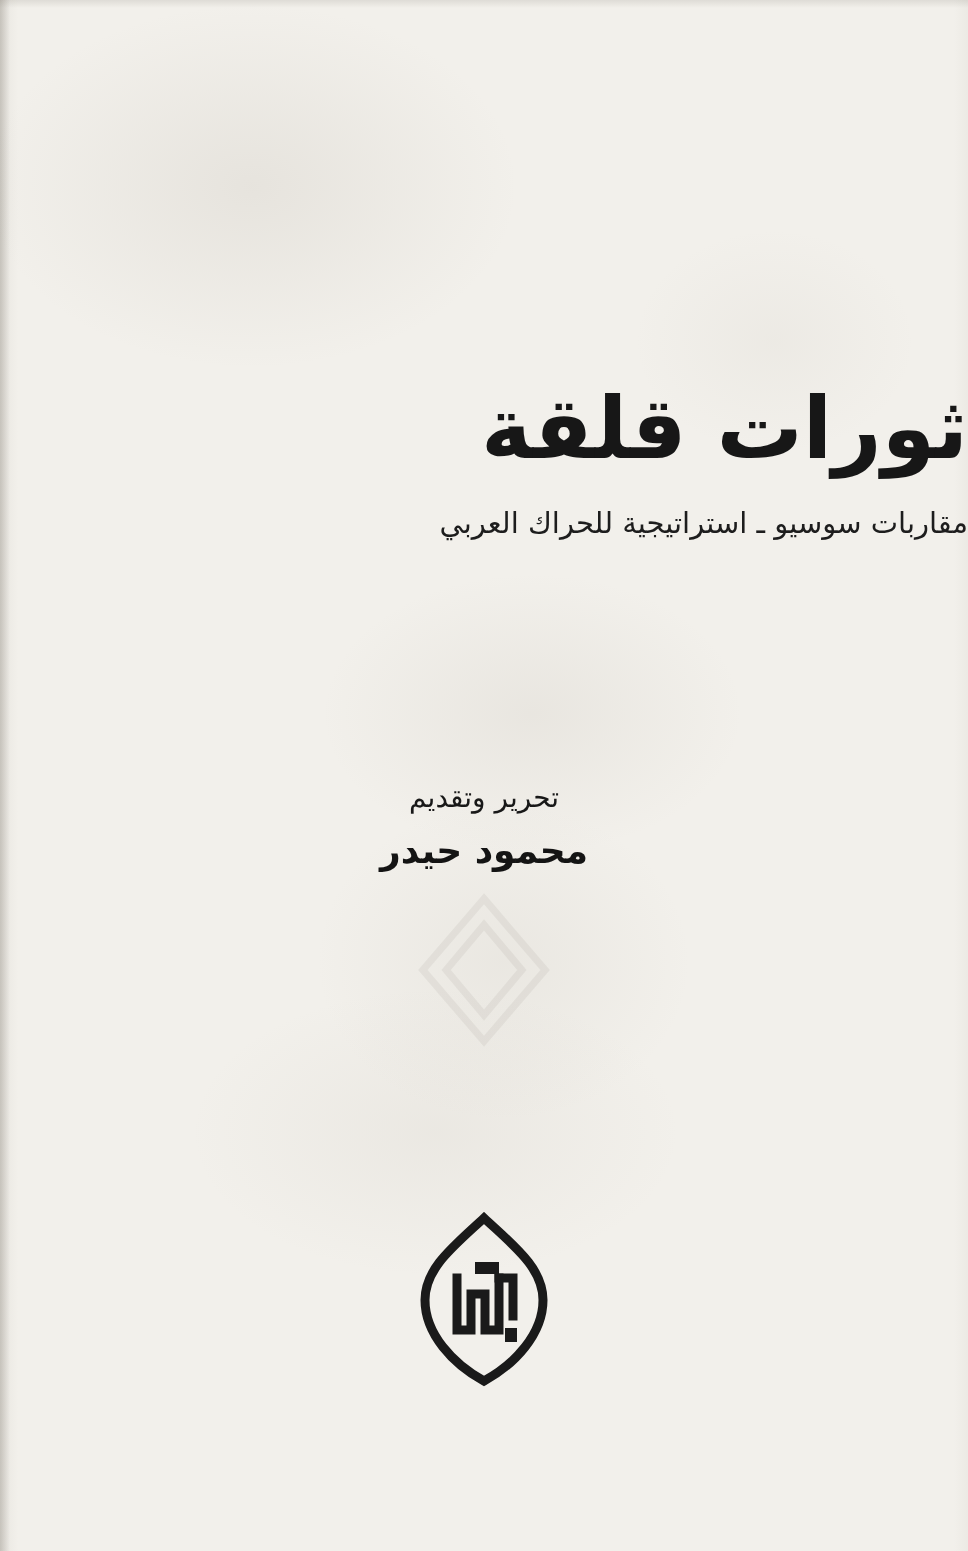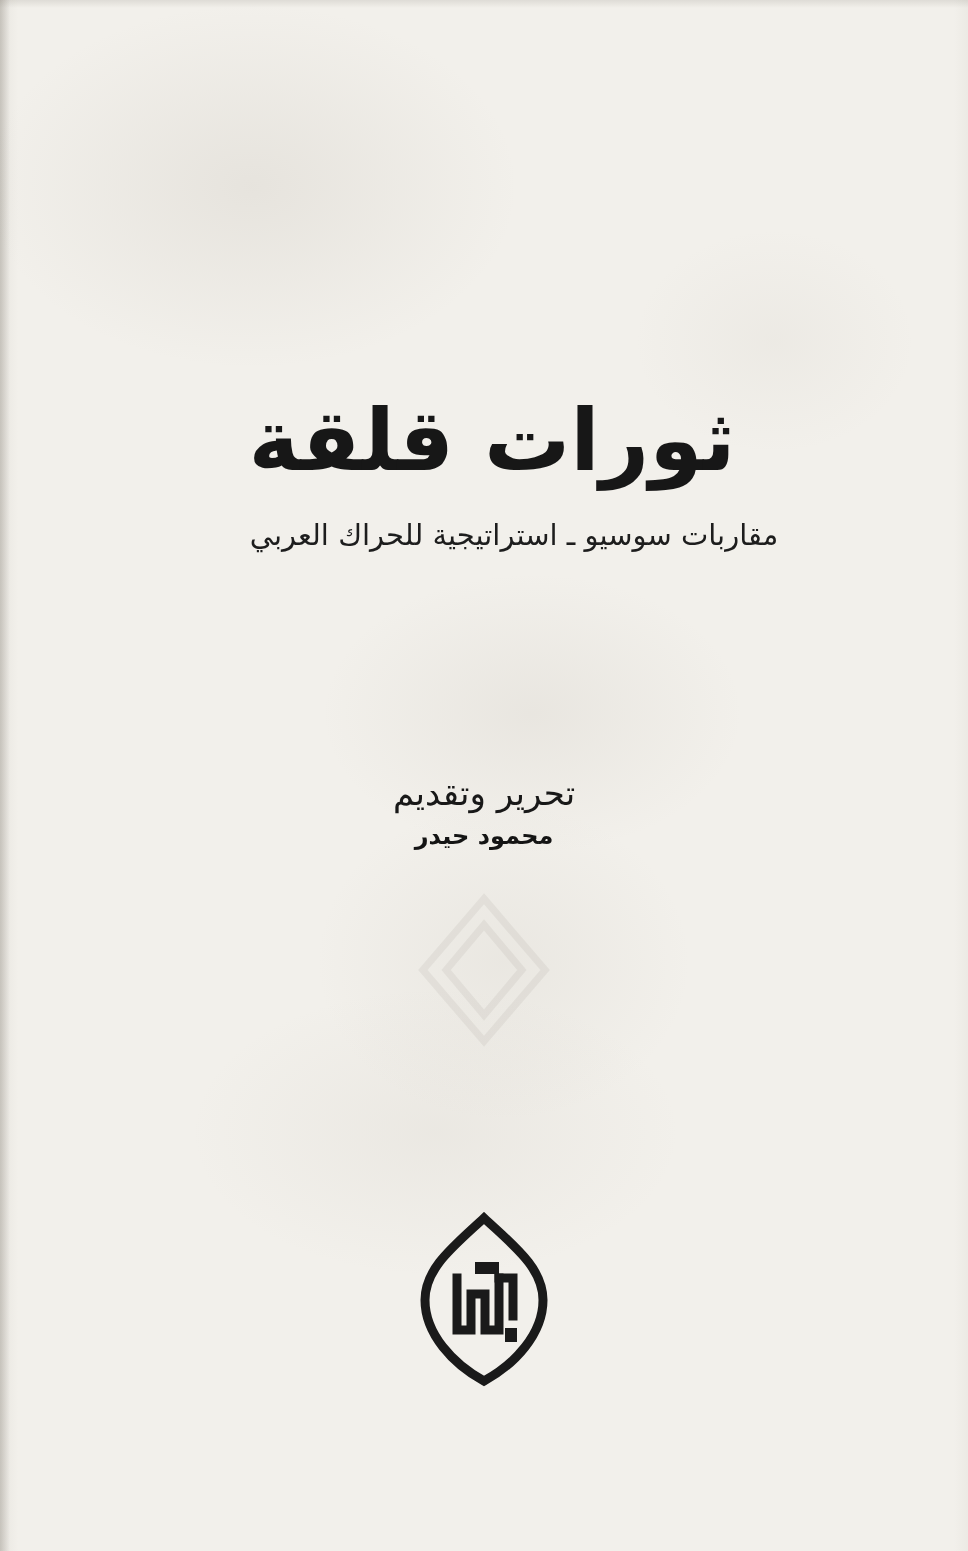--- a/index.html
+++ b/index.html
@@ -47,24 +47,23 @@
     width: 100%;
     height: 100%;
     box-sizing: border-box;
     display: flex;
     flex-direction: column;
     align-items: center;
   }
 
   .title-block {
     position: absolute;
-    top: 392px;
+    top: 380px;
     left: 0;
     right: 0;
-    text-align: center;
     margin-left: 16px;
   }
   .book-title {
     font-family: "DejaVu Sans", "Liberation Sans", sans-serif;
     font-weight: 700;
     font-size: 86px;
     line-height: 1.12;
     color: #171717;
     letter-spacing: 0px;
     margin: 0;
@@ -81,29 +80,29 @@
 
   .credits-block {
     position: absolute;
     top: 768px;
     left: 0;
     right: 0;
     text-align: center;
   }
   .editor-role {
     font-family: "DejaVu Serif", "Liberation Serif", serif;
-    font-size: 34px;
+    font-size: 28px;
     color: #181818;
-    margin: 3px;
+    margin: 12px;
     line-height: 1.3;
   }
   .editor-name {
     font-family: "DejaVu Sans", "Liberation Sans", sans-serif;
     font-weight: 700;
-    font-size: 24px;
+    font-size: 36px;
     color: #141414;
     margin: 6px 0 0 0;
     line-height: 1.3;
   }
 
   .publisher-logo {
     position: absolute;
     top: 1212px;
     left: 50%;
     transform: translateX(-50%);

